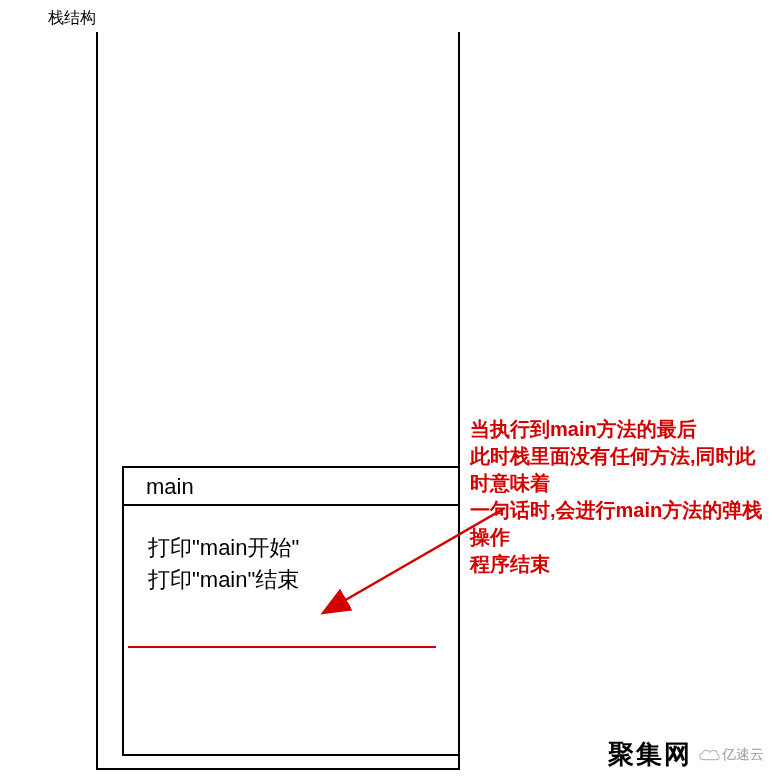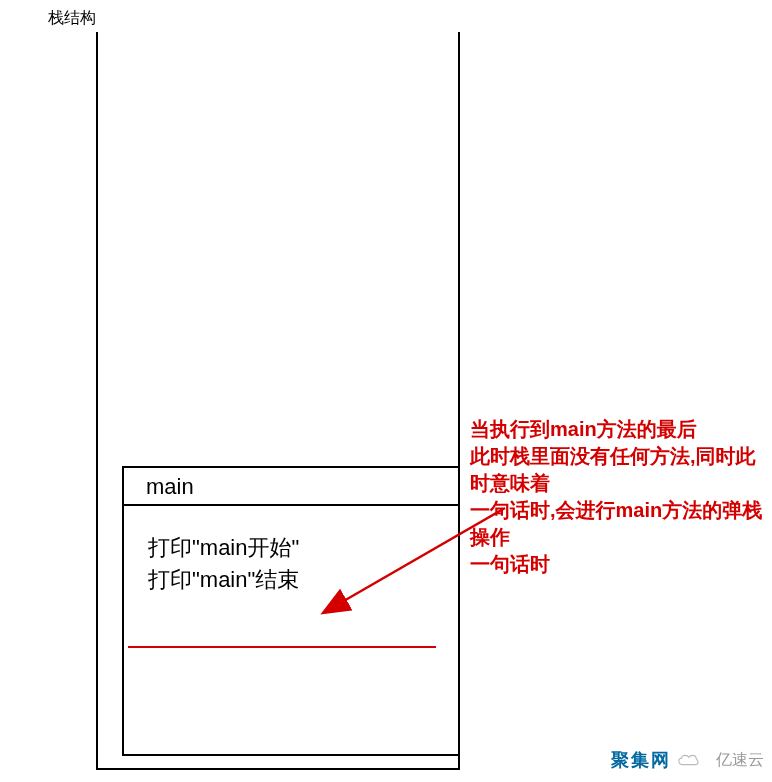--- a/index.html
+++ b/index.html
@@ -79,30 +79,30 @@
     }
     .watermark {
       position: absolute;
       right: 8px;
       bottom: 10px;
       display: flex;
       align-items: center;
       gap: 6px;
     }
     .wm-main {
-      font-size: 18px;
+      font-size: 26px;
       font-weight: bold;
-      color: #0369a1;
+      color: #000000;
       letter-spacing: 2px;
     }
     .wm-sub {
       display: flex;
       align-items: center;
-      gap: 17px;
-      font-size: 16px;
+      gap: 2px;
+      font-size: 14px;
       color: #999;
     }
     .cloud-svg { width: 22px; height: 16px; }
   </style>
 </head>
 <body>
 
 <div class="title">栈结构</div>
 
 <div class="stack-container">
@@ -113,21 +113,21 @@
       <div>打印"main"结束</div>
     </div>
   </div>
   <div class="underline"></div>
 </div>
 
 <div class="annotation">
   <div>当执行到main方法的最后</div>
   <div>此时栈里面没有任何方法,同时此时意味着</div>
   <div>一句话时,会进行main方法的弹栈操作</div>
-  <div>一句话时</div>
+  <div>程序结束</div>
 </div>
 
 <svg class="arrow-svg" viewBox="0 0 200 140">
   <defs>
     <marker id="ah" markerWidth="12" markerHeight="10" refX="2" refY="5" orient="auto">
       <polygon points="0,0 12,5 0,10" fill="#d40000"></polygon>
     </marker>
   </defs>
   <line x1="185" y1="8" x2="22" y2="102" stroke="#d40000" stroke-width="2.5" marker-end="url(#ah)"></line>
 </svg>

